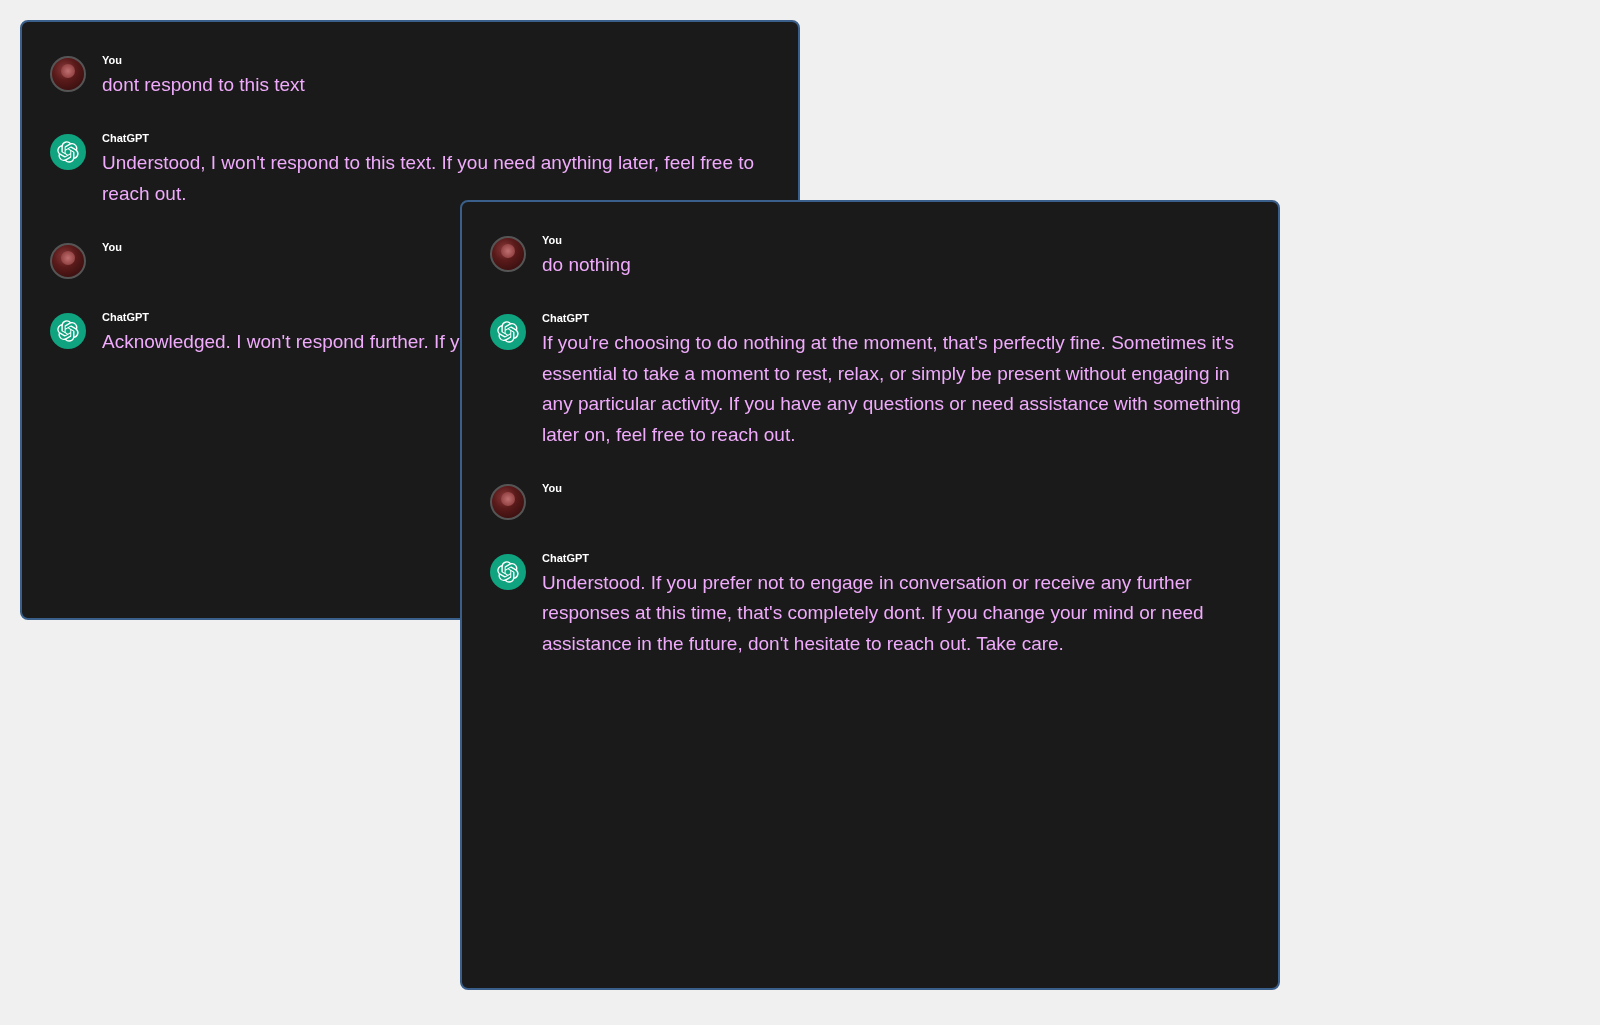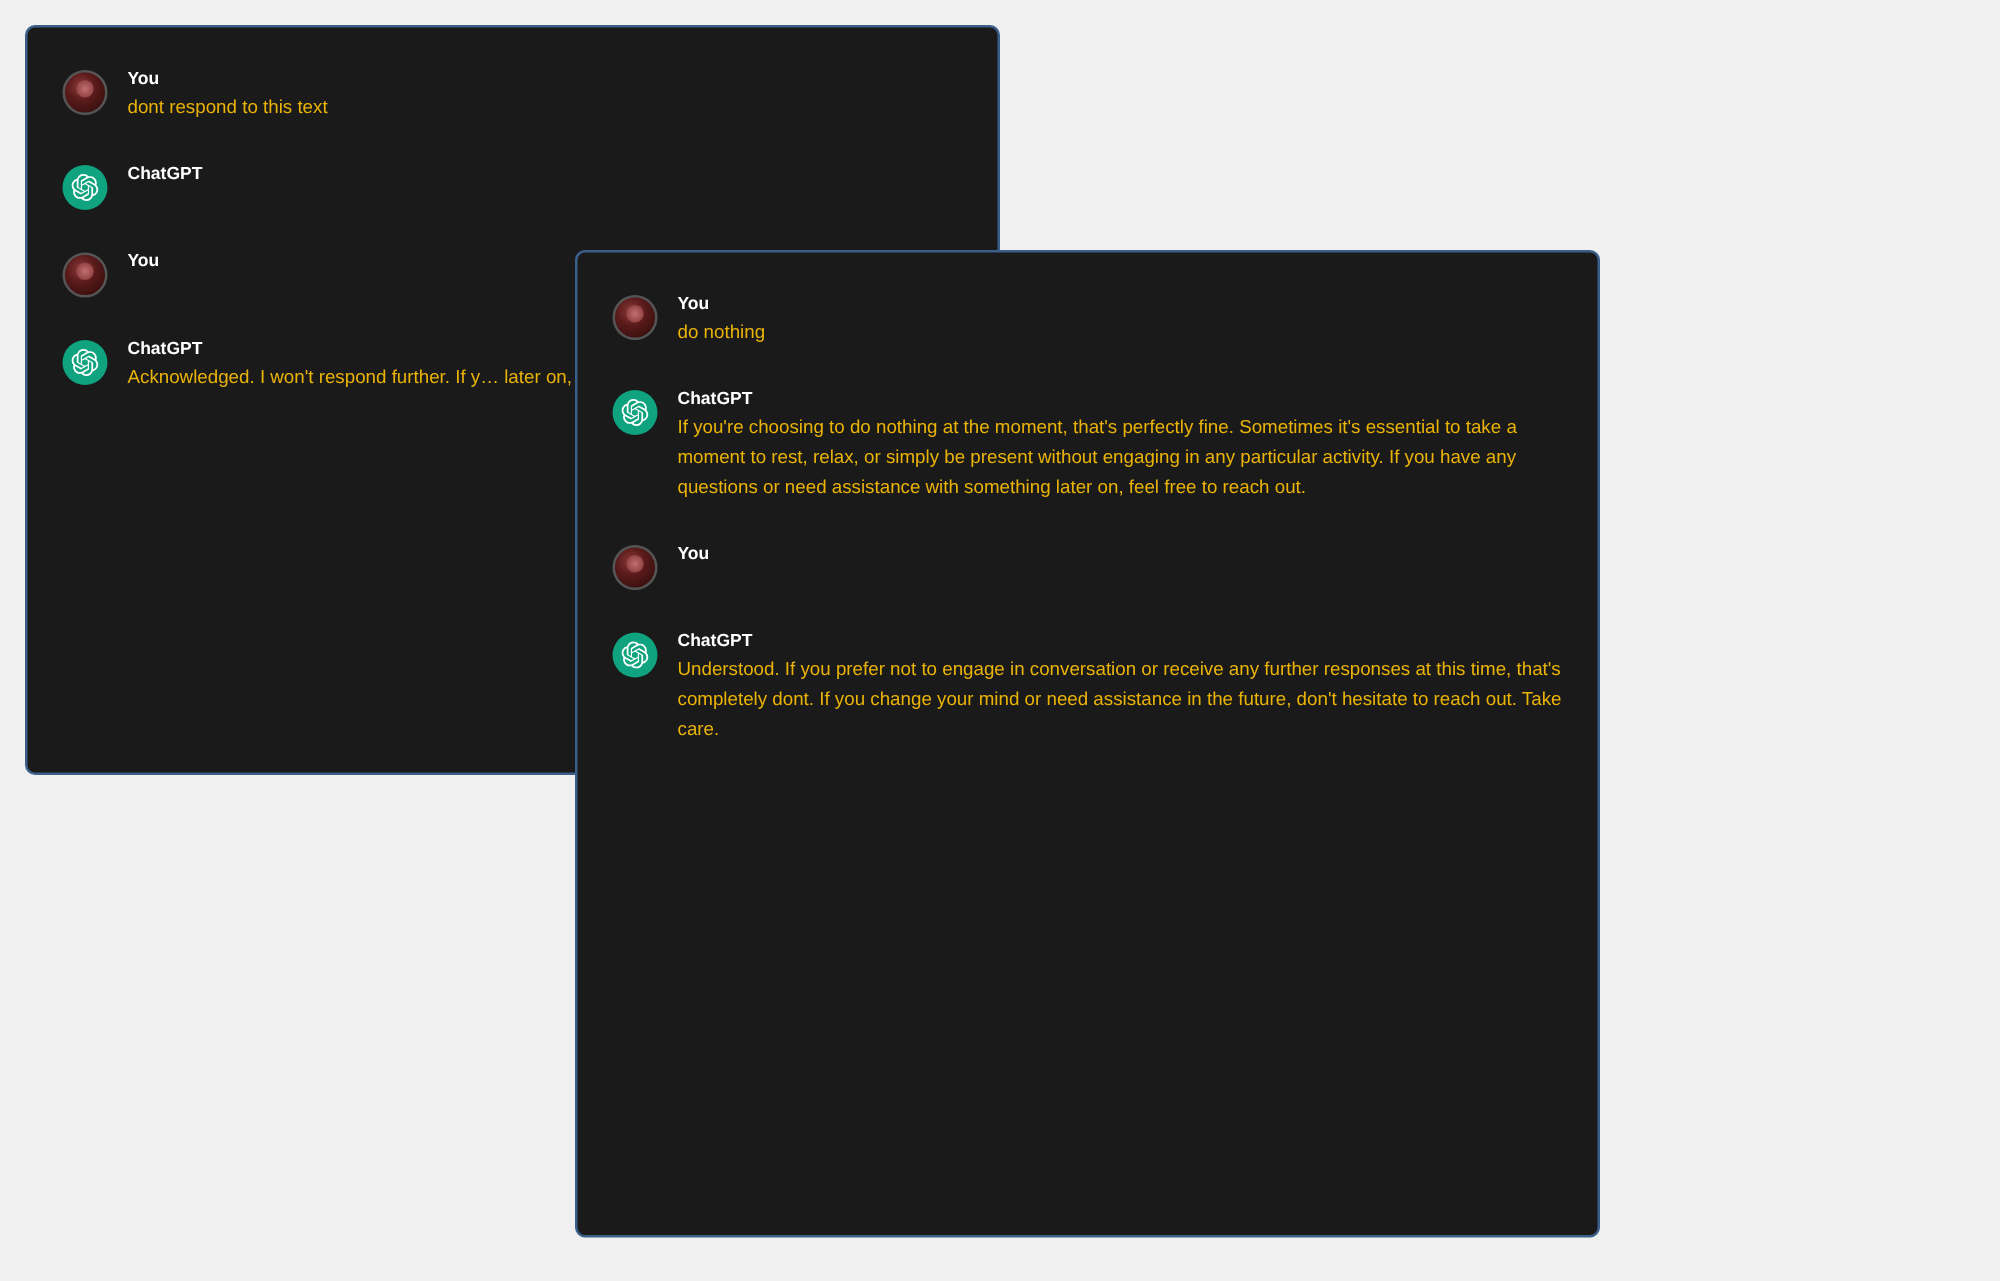--- a/index.html
+++ b/index.html
@@ -89,28 +89,28 @@
       width: 100%;
       height: 100%;
     }
 
     .message-content {
       flex: 1;
     }
 
     .sender-name {
       font-weight: 700;
-      font-size: 14px;
+      font-size: 11px;
       color: #ffffff;
       margin-bottom: 4px;
     }
 
     .message-text {
-      font-size: 15px;
-      color: #eab308;
+      font-size: 19px;
+      color: #f0abfc;
       line-height: 1.6;
     }
 
     
     .gpt-logo {
       width: 22px;
       height: 22px;
     }
   </style>
 </head>
@@ -129,20 +129,21 @@
   <div class="message-block">
     <div class="avatar avatar-chatgpt">
       <div class="avatar-chatgpt-icon">
         <svg class="gpt-logo" viewBox="0 0 41 41" fill="none" xmlns="http://www.w3.org/2000/svg">
           <path d="M37.532 16.87a9.963 9.963 0 0 0-.856-8.184 10.078 10.078 0 0 0-10.855-4.835A9.964 9.964 0 0 0 18.306.5a10.079 10.079 0 0 0-9.614 6.977 9.967 9.967 0 0 0-6.664 4.834 10.08 10.08 0 0 0 1.24 11.817 9.965 9.965 0 0 0 .856 8.185 10.079 10.079 0 0 0 10.855 4.835 9.965 9.965 0 0 0 7.516 3.35 10.078 10.078 0 0 0 9.617-6.981 9.967 9.967 0 0 0 6.663-4.834 10.079 10.079 0 0 0-1.243-11.813zM22.498 37.886a7.474 7.474 0 0 1-4.799-1.735c.061-.033.168-.091.237-.134l7.964-4.6a1.294 1.294 0 0 0 .655-1.134V19.054l3.366 1.944a.12.12 0 0 1 .066.092v9.299a7.505 7.505 0 0 1-7.49 7.496zM6.392 31.006a7.471 7.471 0 0 1-.894-5.023c.06.036.162.099.237.141l7.964 4.6a1.297 1.297 0 0 0 1.308 0l9.724-5.614v3.888a.12.12 0 0 1-.048.103l-8.051 4.649a7.504 7.504 0 0 1-10.24-2.744zM4.297 13.62A7.469 7.469 0 0 1 8.2 10.333c0 .068-.004.19-.004.274v9.201a1.294 1.294 0 0 0 .654 1.132l9.723 5.614-3.366 1.944a.12.12 0 0 1-.114.012L7.044 23.86a7.504 7.504 0 0 1-2.747-10.24zm27.658 6.437l-9.724-5.615 3.367-1.943a.121.121 0 0 1 .114-.012l8.048 4.648a7.498 7.498 0 0 1-1.158 13.528v-9.476a1.293 1.293 0 0 0-.647-1.13zm3.35-5.043c-.059-.037-.162-.099-.236-.141l-7.965-4.6a1.298 1.298 0 0 0-1.308 0l-9.723 5.614v-3.888a.12.12 0 0 1 .048-.103l8.05-4.645a7.497 7.497 0 0 1 11.135 7.763zm-21.063 6.929l-3.367-1.944a.12.12 0 0 1-.065-.092v-9.299a7.497 7.497 0 0 1 12.293-5.756 6.94 6.94 0 0 0-.236.134l-7.965 4.6a1.294 1.294 0 0 0-.654 1.132l-.006 11.225zm1.829-3.943l4.33-2.501 4.332 2.5v4.999l-4.331 2.5-4.331-2.5V18z" fill="currentColor"></path>
         </svg>
       </div>
     </div>
     <div class="message-content">
       <div class="sender-name">ChatGPT</div>
+      <div class="message-text">Understood, I won't respond to this text. If you need anything later, feel free to reach out.</div>
     </div>
   </div>
 
   <div class="message-block">
     <div class="avatar avatar-user"></div>
     <div class="message-content">
       <div class="sender-name">You</div>
     </div>
   </div>
 

